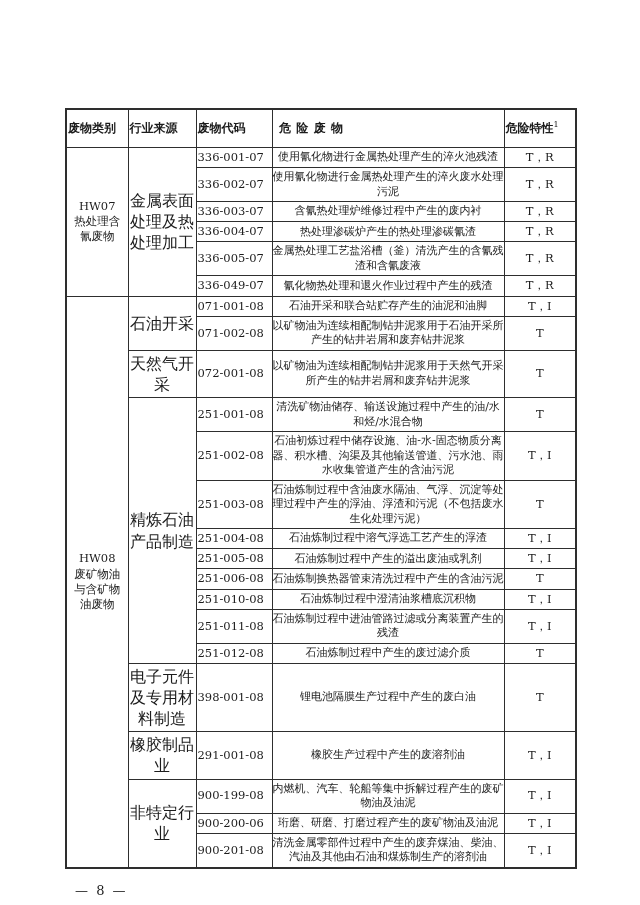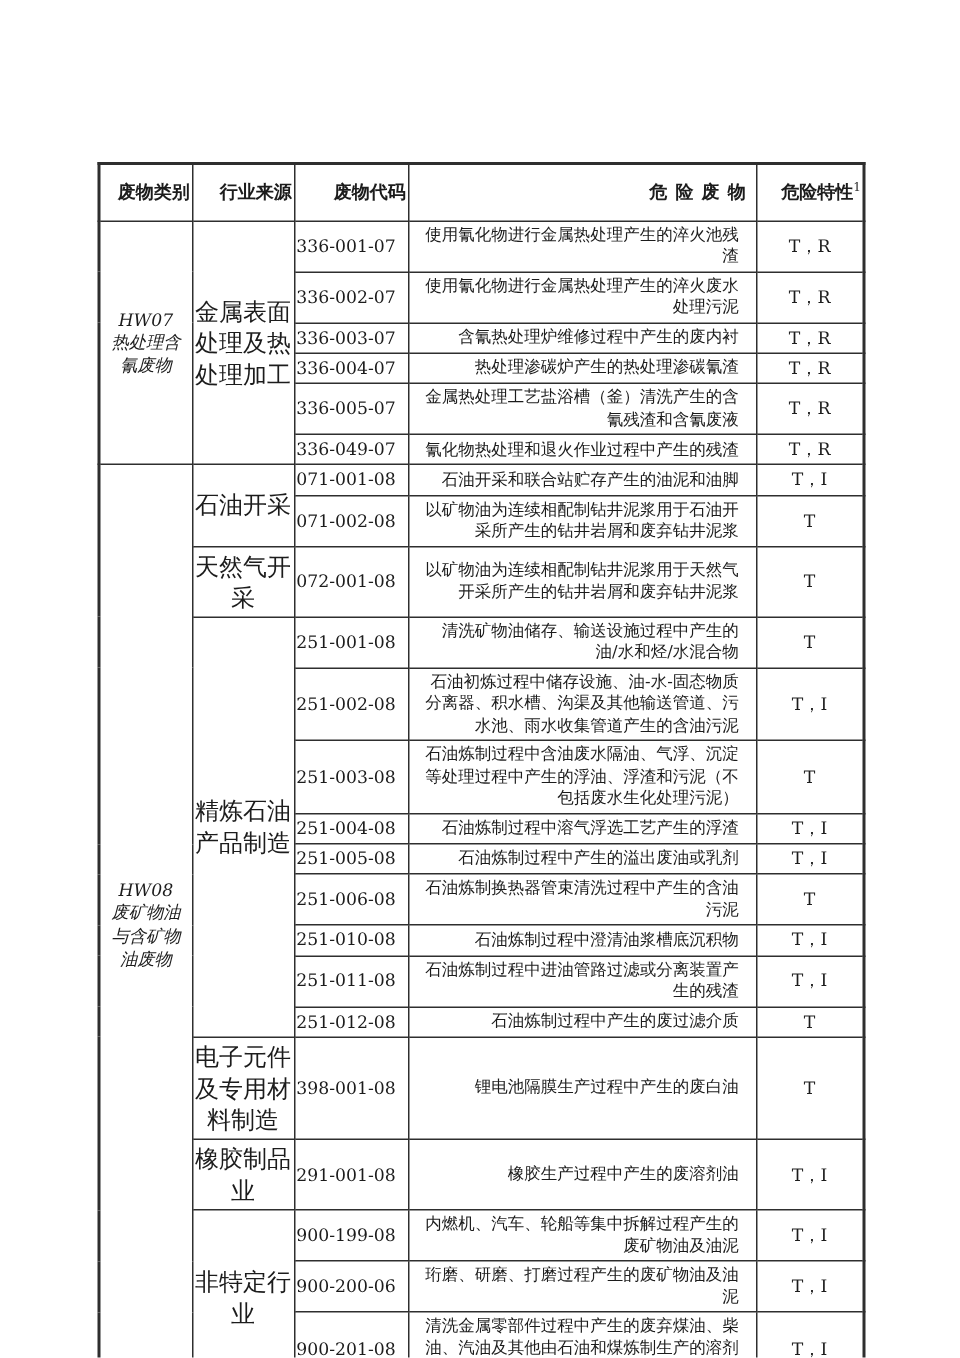--- a/index.html
+++ b/index.html
@@ -32,45 +32,44 @@
     vertical-align:middle;
     font-size:11.5px;
     line-height:1.32;
     color:var(--text);
     box-sizing:border-box;
     word-break:break-all;
   }
   .waste-table th{
     font-weight:bold;
     font-size:12px;
-    text-align:right;
+    text-align:left;
     padding:10px 1px;
   }
   th.waste-head{letter-spacing:0.45em;text-indent:0.45em;}
   th sup{font-size:8px;font-weight:normal;vertical-align:super;}
   td.category-cell{
     text-align:center;
     padding:18px 3px;
-    font-style:italic;
   }
   td.category-cell .cat-code{text-align:center;}
   td.industry-cell{
     text-align:center;
     font-size:16px;
     padding:2px 1px;
   }
   td.code-cell{
     text-align:left;
     white-space:nowrap;
     padding:2px 1px;
   }
   td.desc-cell{
-    text-align:right;
+    text-align:center;
     font-size:11px;
-    padding:2px 11px;
+    padding:2px 0;
   }
   td.hazard-cell{
     text-align:center;
     padding:2px 1px;
   }
   .page-number{
     margin-top:14px;
     margin-left:10px;
     font-size:13px;
     letter-spacing:2px;

